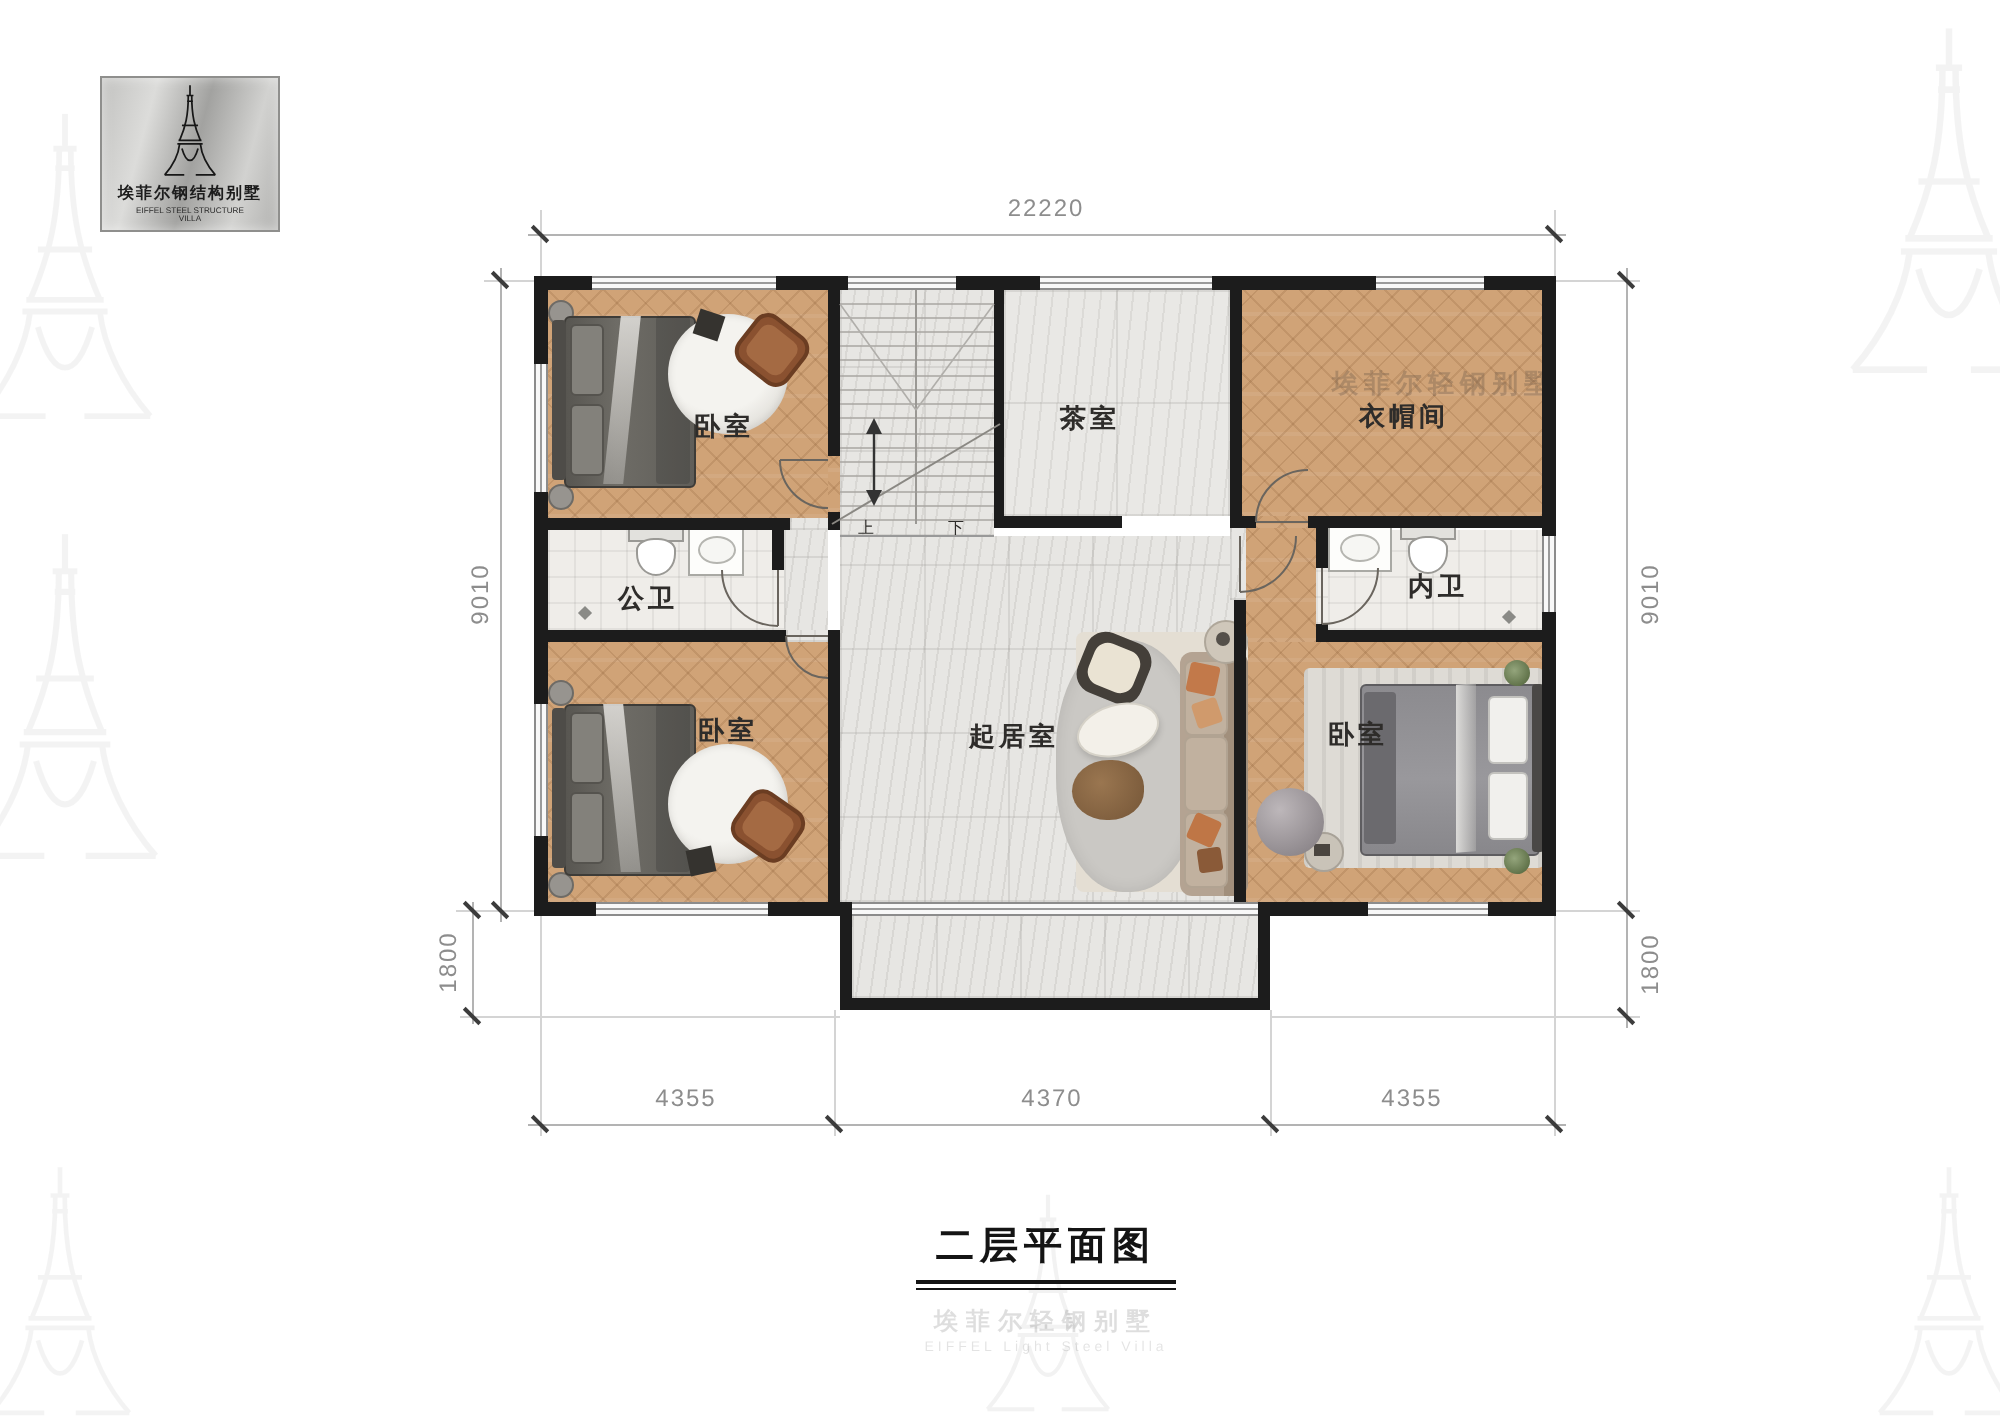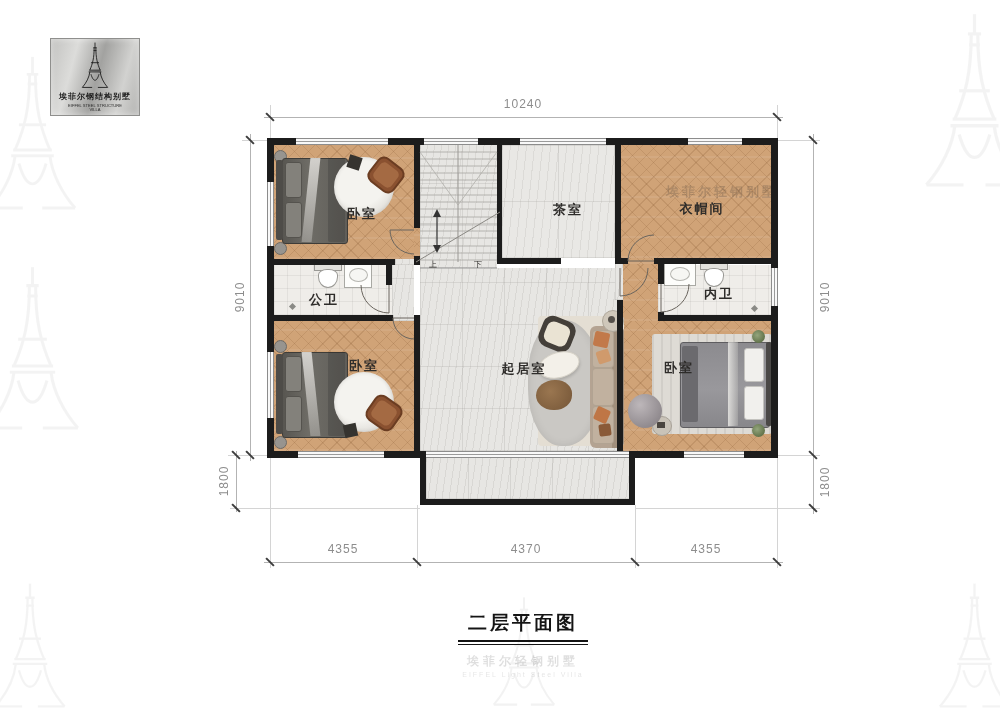--- a/index.html
+++ b/index.html
@@ -305,36 +305,36 @@
   <line x1="420" y1="152" x2="458" y2="205" stroke="#b0aeaa" stroke-width="0.8"></line>
   <line x1="497" y1="152" x2="458" y2="205" stroke="#b0aeaa" stroke-width="0.8"></line>
   <line x1="416" y1="262" x2="500" y2="212" stroke="#8a8883" stroke-width="1"></line>
   <line x1="437" y1="214" x2="437" y2="248" stroke="#333" stroke-width="1.2"></line>
   <polygon points="433,217 441,217 437,209" fill="#333"></polygon>
   <polygon points="433,245 441,245 437,253" fill="#333"></polygon>
   <line x1="420" y1="268" x2="497" y2="268" stroke="#999" stroke-width="1"></line>
 </svg>
 
 <div class="room-label" style="left:362px;top:213px">卧室</div>
-<div class="room-label" style="left:568px;top:209px">茶室</div>
+<div class="room-label" style="left:545px;top:209px">茶室</div>
 <div class="room-label" style="left:702px;top:208px">衣帽间</div>
 <div class="room-label" style="left:324px;top:299px">公卫</div>
 <div class="room-label" style="left:719px;top:293px">内卫</div>
 <div class="room-label" style="left:364px;top:365px">卧室</div>
-<div class="room-label" style="left:524px;top:368px">起居室</div>
+<div class="room-label" style="left:507px;top:368px">起居室</div>
 <div class="room-label" style="left:679px;top:367px">卧室</div>
 <div class="mini-label" style="left:433px;top:264px">上</div>
 <div class="mini-label" style="left:478px;top:264px">下</div>
 
 <div class="ext-line" style="left:270px;top:105px;width:1px;height:33px"></div>
 <div class="ext-line" style="left:777px;top:105px;width:1px;height:33px"></div>
 <div class="dim-line" style="left:264px;top:117px;width:519px;height:1px"></div>
 <div class="tick" style="left:270px;top:117px"></div>
 <div class="tick" style="left:777px;top:117px"></div>
-<div class="dim-text" style="left:523px;top:104px">10240</div>
+<div class="dim-text" style="left:523px;top:104px">22220</div>
 
 <div class="ext-line" style="left:242px;top:140px;width:25px;height:1px"></div>
 <div class="ext-line" style="left:228px;top:455px;width:39px;height:1px"></div>
 <div class="ext-line" style="left:230px;top:508px;width:190px;height:1px"></div>
 <div class="dim-line" style="left:250px;top:134px;width:1px;height:327px"></div>
 <div class="tick" style="left:250px;top:140px"></div>
 <div class="tick" style="left:250px;top:455px"></div>
 <div class="dim-text vert" style="left:240px;top:297px">9010</div>
 <div class="dim-line" style="left:236px;top:451px;width:1px;height:61px"></div>
 <div class="tick" style="left:236px;top:455px"></div>

